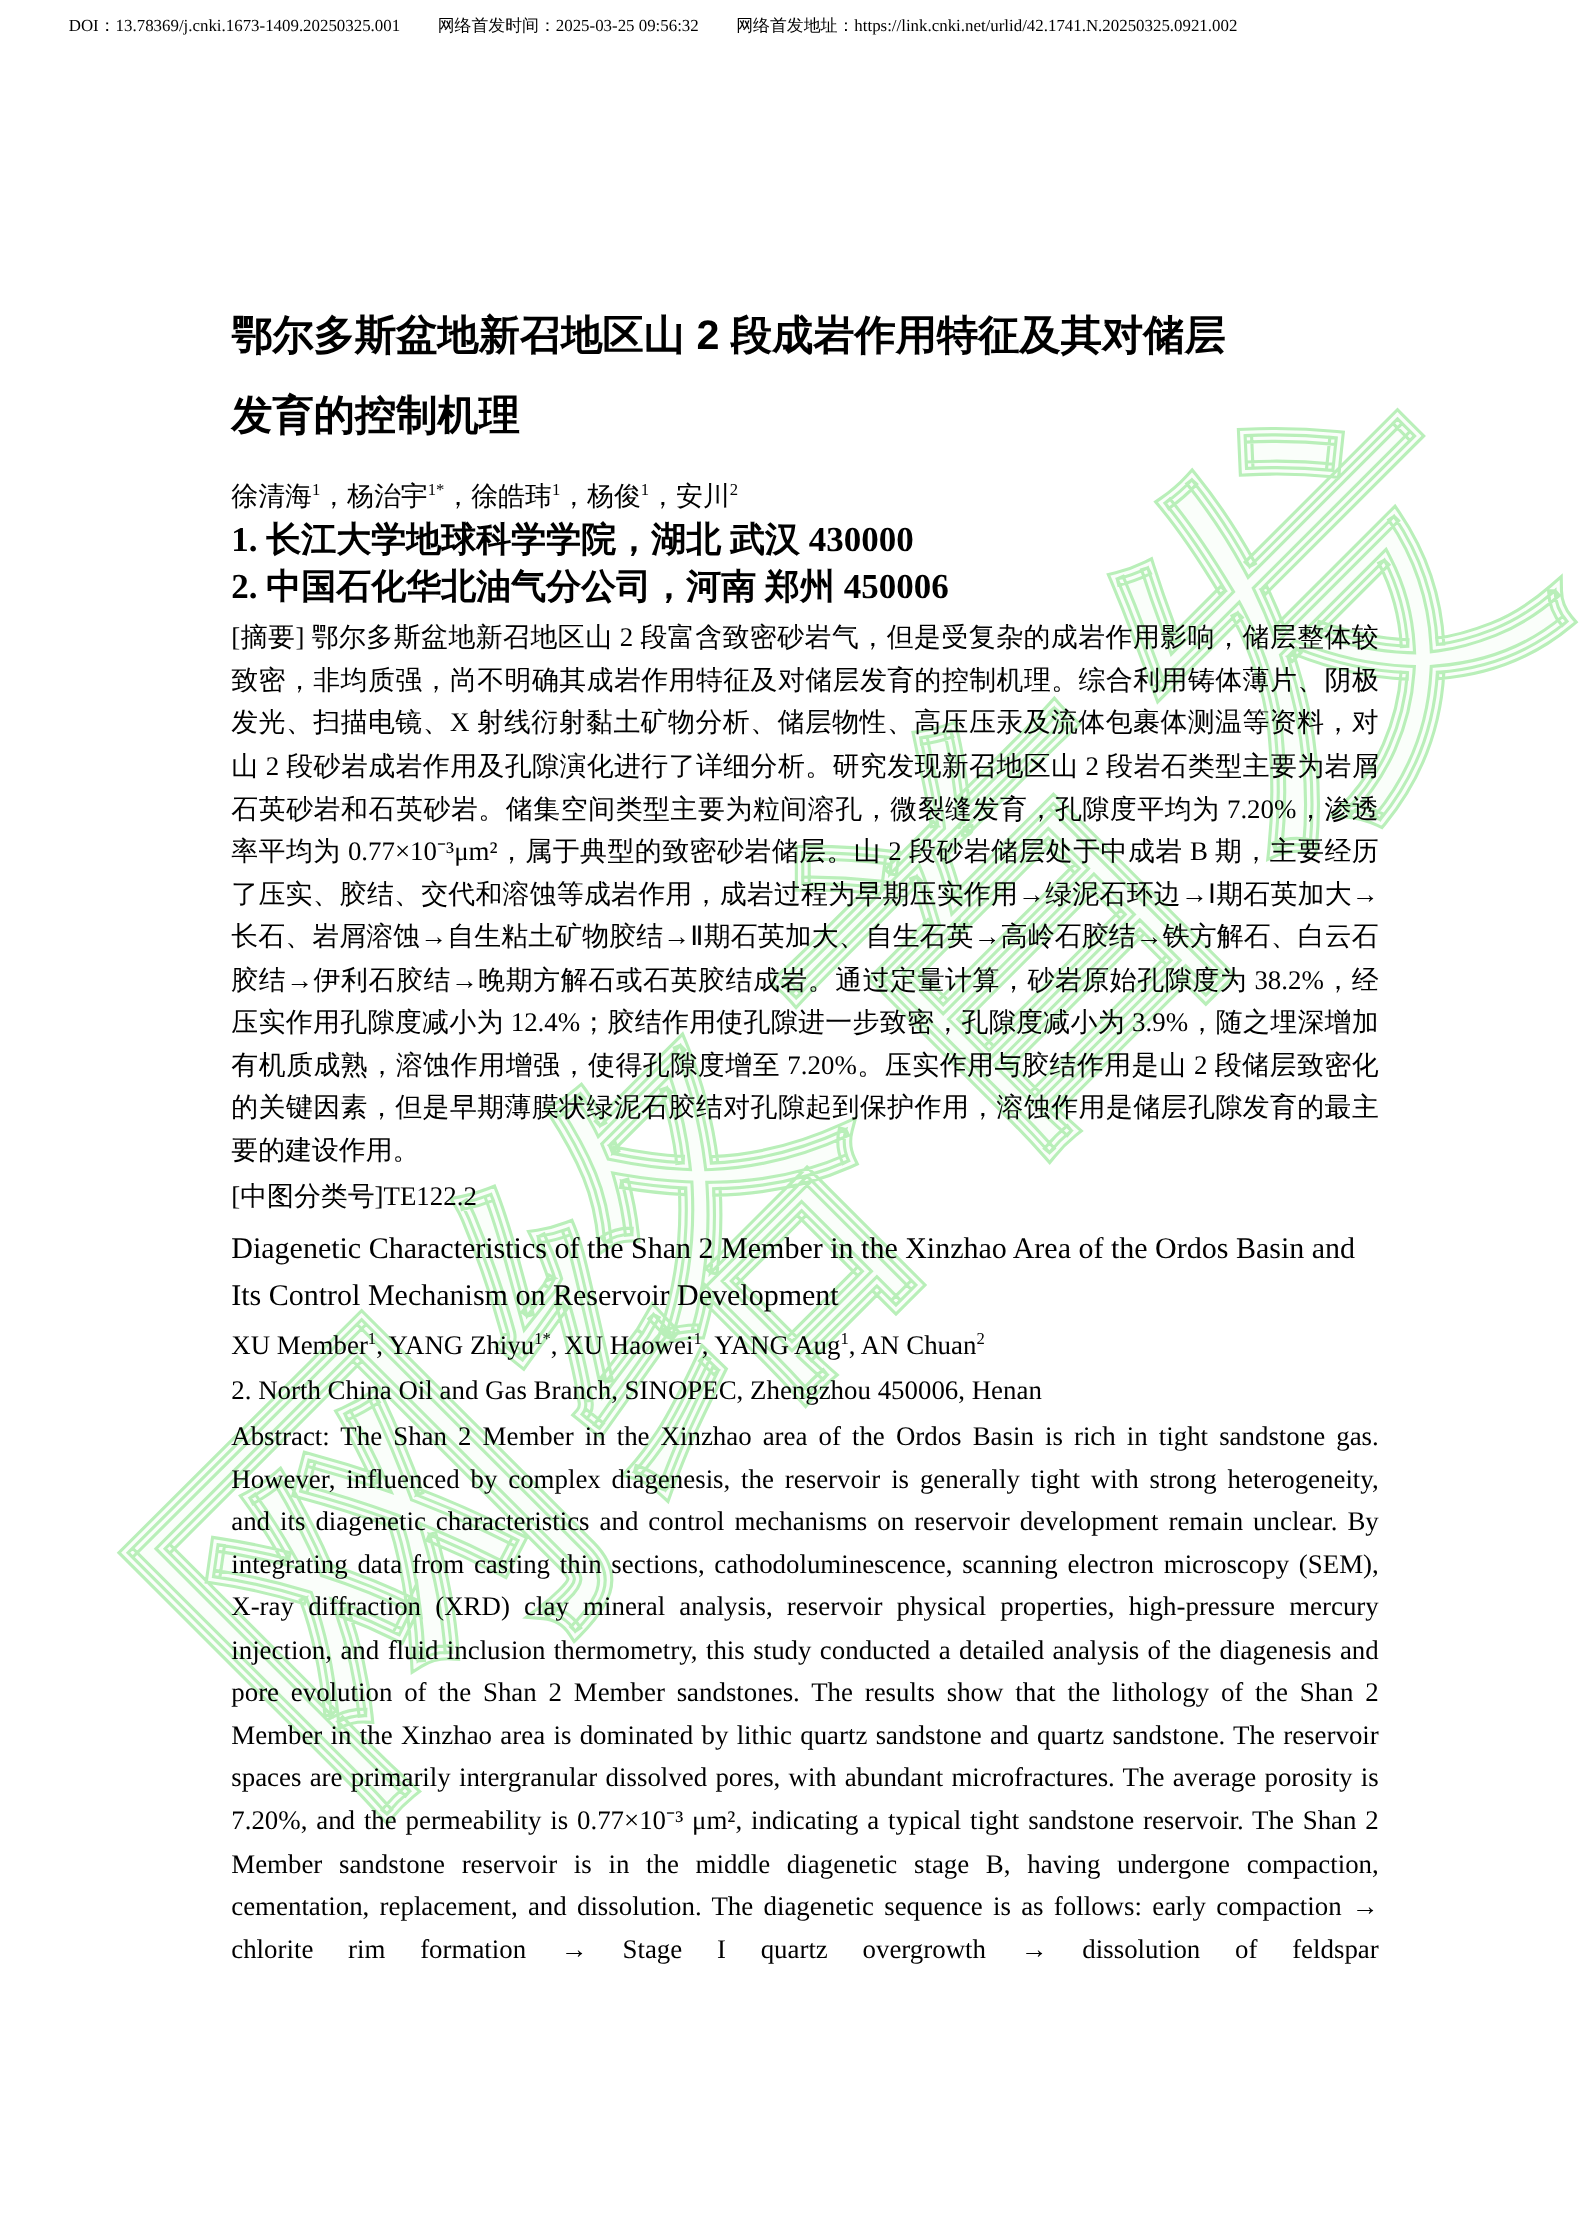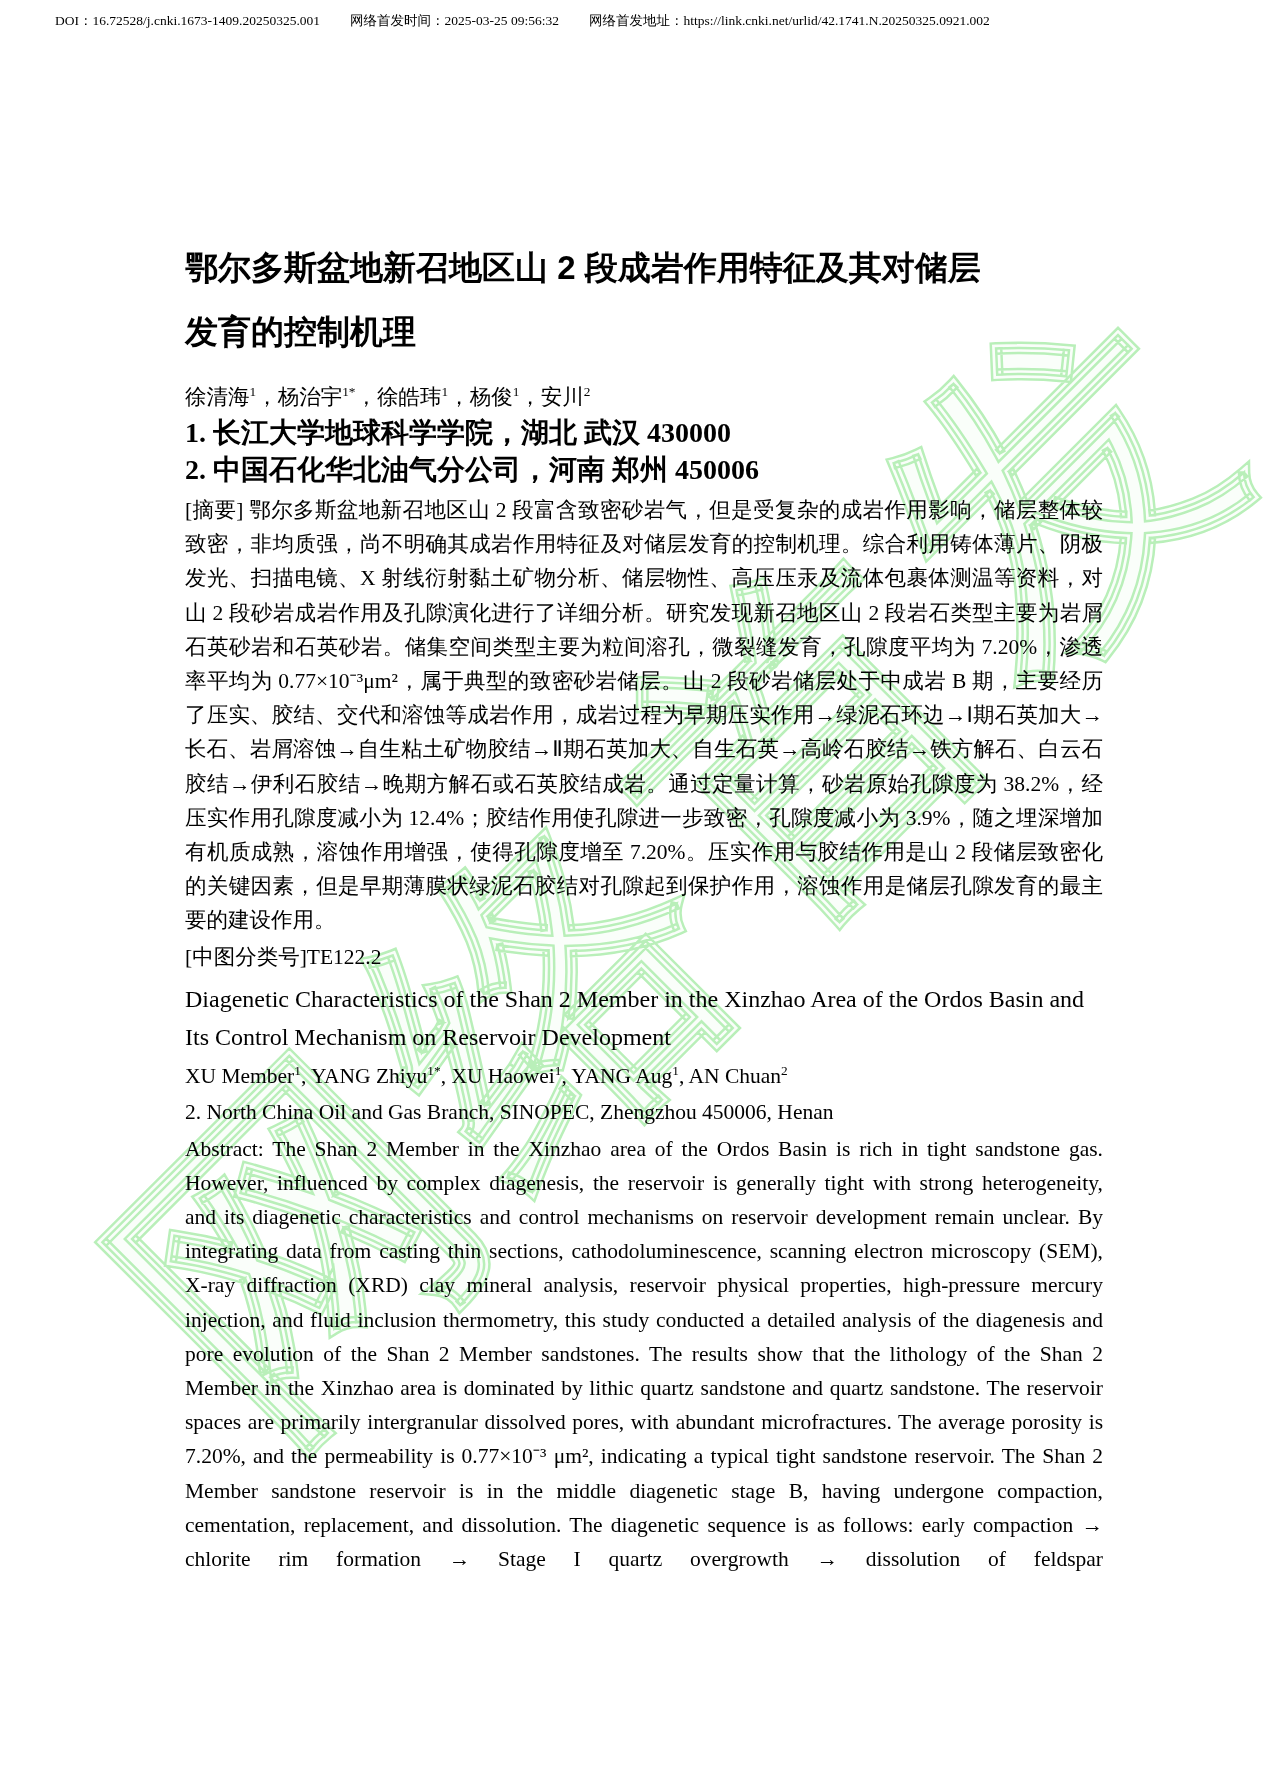--- a/index.html
+++ b/index.html
@@ -77,21 +77,21 @@
     text-align:justify;
     text-align-last:justify;
     word-spacing:1px;
   }
   sup{font-size:0.62em;line-height:0;}
 </style>
 </head>
 <body>
 
 <div class="header">
-  <span>DOI：16.72528/j.cnki.1673-1409.20250325.001</span><span>网络首发时间：2025-03-25 09:56:32</span><span>网络首发地址：https://link.cnki.net/urlid/42.1741.N.20250325.0921.002</span>
+  <span>DOI：13.78369/j.cnki.1673-1409.20250325.001</span><span>网络首发时间：2025-03-25 09:56:32</span><span>网络首发地址：https://link.cnki.net/urlid/42.1741.N.20250325.0921.002</span>
 </div>
 
 <div class="watermark">网络首发</div>
 
 <div class="content">
 
   <h1 class="title-cn">
     <div>鄂尔多斯盆地新召地区山 2 段成岩作用特征及其对储层</div>
     <div>发育的控制机理</div>
   </h1>

